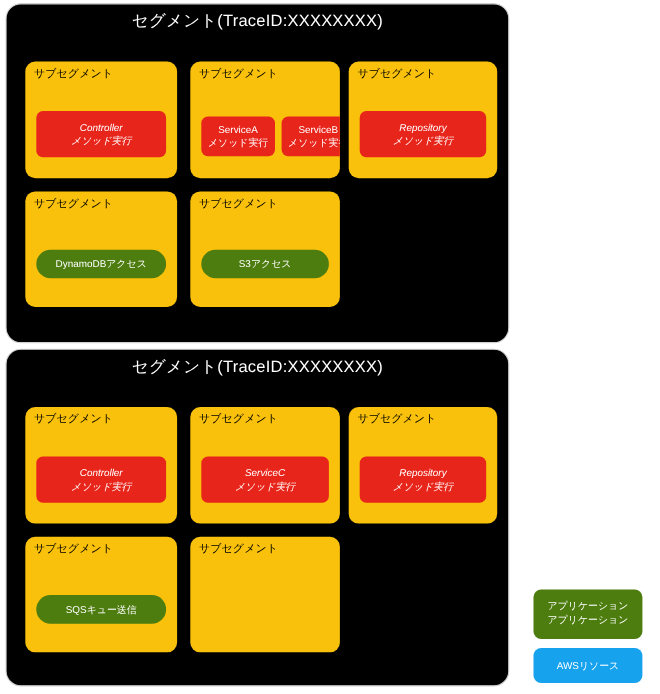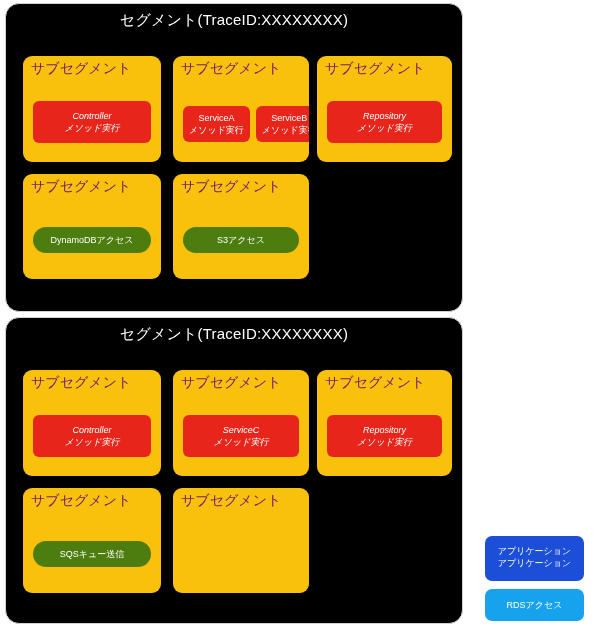--- a/index.html
+++ b/index.html
@@ -54,22 +54,22 @@
     position: absolute;
     background: #f9c10b;
     border-radius: 9px;
     box-sizing: border-box;
     overflow: hidden;
   }
   .subsegment-label {
     position: absolute;
     top: 3px;
     left: 8px;
-    color: #701a75;
-    font-size: 14px;
+    color: #000000;
+    font-size: 10px;
     line-height: 18px;
     white-space: nowrap;
   }
   .subsegment-body {
     position: absolute;
     left: 0;
     right: 0;
     top: 26px;
     bottom: 0;
     display: flex;
@@ -128,21 +128,21 @@
     color: #ffffff;
     text-align: center;
     font-size: 9px;
     line-height: 12px;
     padding: 9px 4px;
     box-sizing: border-box;
     white-space: nowrap;
   }
   .legend-item .line2 { display: block; }
   #legend-app {
-    background: #1d4ed8;
+    background: #4d7c0f;
     height: 45px;
   }
   #legend-aws {
     background: #17a2ee;
     height: 32px;
     margin-top: 8px;
     border-radius: 7px;
     padding: 10px 4px;
   }
 </style>
@@ -251,15 +251,15 @@
     <div class="subsegment-label">サブセグメント</div>
   </div>
 </div>
 
 <div id="legend">
   <div class="legend-item" id="legend-app">
     <span>アプリケーション</span>
     <span class="line2">アプリケーション</span>
   </div>
   <div class="legend-item" id="legend-aws">
-    <span>RDSアクセス</span>
+    <span>AWSリソース</span>
   </div>
 </div>
 
 </body></html>

